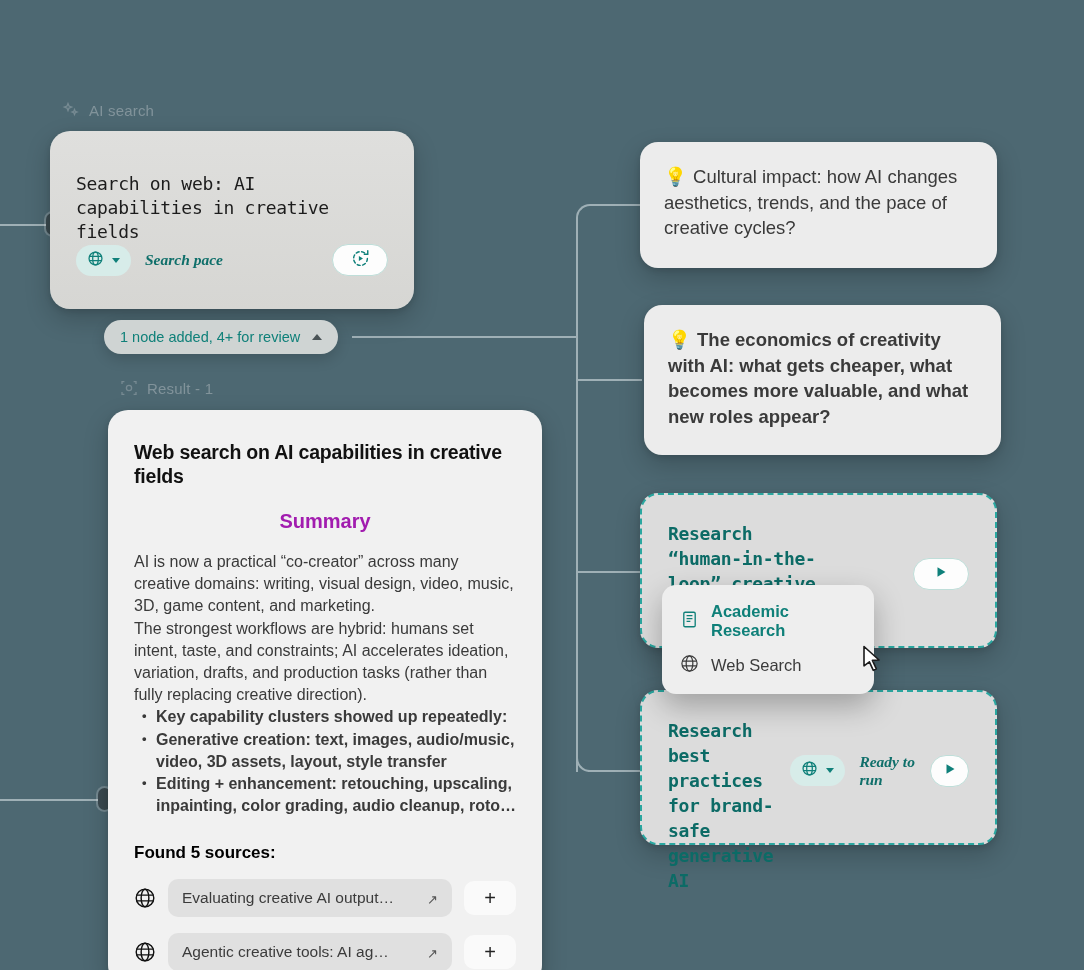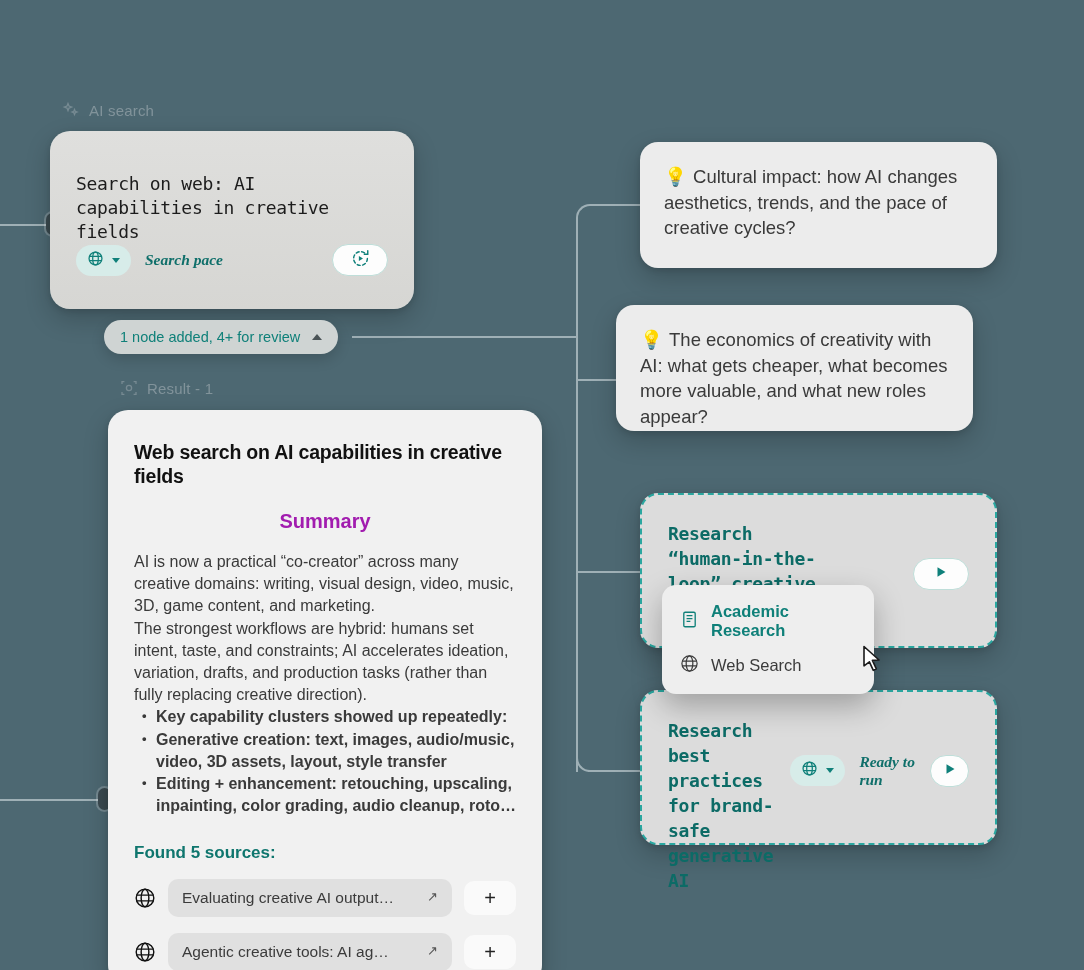--- a/index.html
+++ b/index.html
@@ -141,30 +141,30 @@
     padding-left: 22px;
     font-weight: bold;
   }
   .summary-body li::before {
     content: "\2022";
     position: absolute; left: 8px; top: -1px;
     font-size: 13px; color: #3a3a3a;
   }
   .found-head {
     margin-top: 26px;
-    font-size: 17px; font-weight: 700; color: #0f766e;
+    font-size: 17px; font-weight: 700; color: #000000;
   }
   .source-row {
     display: flex; align-items: center; gap: 12px;
     margin-top: 16px;
   }
   .source-globe { color: #111; display: flex; }
   .source-chip {
     flex: 1;
-    display: flex; align-items: flex-start; gap: 10px;
+    display: flex; align-items: flex-end; gap: 10px;
     background: #e0e0e0;
     border-radius: 10px;
     padding: 10px 14px;
     font-size: 15.5px; color: #3b3b3b;
     white-space: nowrap; overflow: hidden;
   }
   .source-chip .label { flex: 1; overflow: hidden; text-overflow: ellipsis; }
   .source-chip .ext { color: #555; font-size: 13px; }
   .add-btn {
     width: 52px; height: 34px;
@@ -332,21 +332,21 @@
       </div>
       <div class="add-btn">+</div>
     </div>
 
   </div>
 
   <div class="card idea-card" style="left:640px; top:142px; width:357px; height:126px;">
     <span class="bulb">💡</span><span>Cultural impact: how AI changes aesthetics, trends, and the pace of creative cycles?</span>
   </div>
 
-  <div class="card idea-card" style="left:616px; top:305px; width:357px; height:126px;">
+  <div class="card idea-card" style="left:644px; top:305px; width:357px; height:150px;font-weight:bold;">
     <span class="bulb">💡</span><span>The economics of creativity with AI: what gets cheaper, what becomes more valuable, and what new roles appear?</span>
   </div>
 
   <div class="card green-card" style="left:640px; top:493px; width:357px; height:155px;">
     <div class="mono-title">Research “human-in-the-loop” creative workflows</div>
     <div class="card-footer">
       <div class="pill-select" style="visibility:hidden">
         <span><svg width="17" height="17"></svg></span>
         <span class="caret"></span>
       </div>

